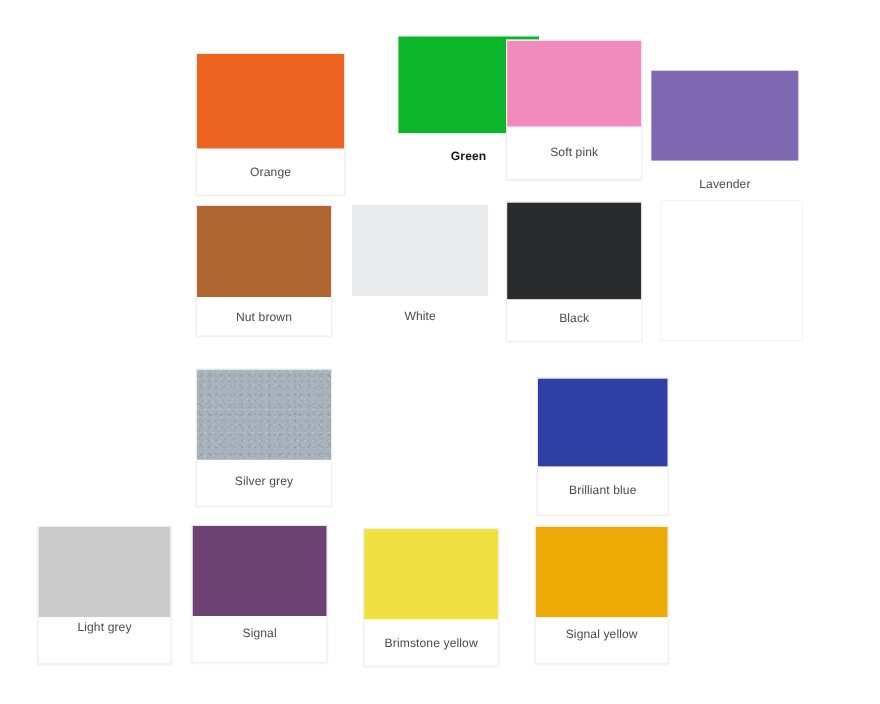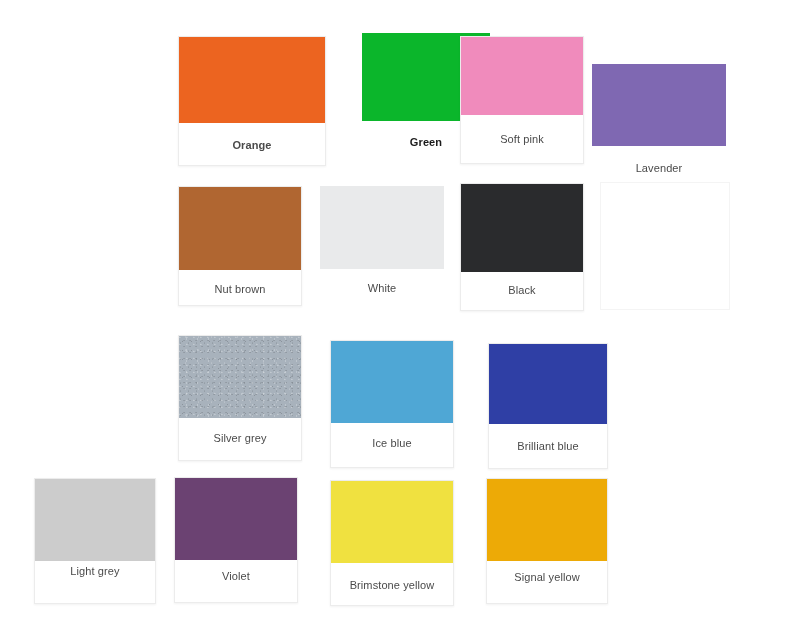--- a/index.html
+++ b/index.html
@@ -77,21 +77,21 @@
       radial-gradient(circle at 86% 76%, rgba(0,0,0,0.25) 0.6px, transparent 0.9px),
       radial-gradient(circle at 52% 8%, rgba(255,255,255,0.40) 0.5px, transparent 0.8px),
       radial-gradient(circle at 22% 88%, rgba(0,0,0,0.22) 0.5px, transparent 0.8px);
     background-size: 7px 7px, 9px 9px, 11px 11px, 6px 6px, 13px 13px, 8px 8px;
   }
 </style>
 </head>
 <body>
 
 <div id="swatch-grid">
-    <div class="swatch-card" style="left: 178px; top: 36px; width: 148px; height: 130px; font-weight: bold;">
+    <div class="swatch-card" style="left: 178px; top: 48px; width: 136px; height: 130px;">
       <div class="swatch-chip" style="height: 86px; background-color: rgb(236, 100, 32);"></div>
       <div class="swatch-label" style="top: 102px;">Orange</div>
     </div>
     <div class="swatch-card no-frame selected" style="left: 322px; top: 33px; width: 128px; height: 122px; margin-left: 40px;">
       <div class="swatch-chip" style="height: 88px; background-color: rgb(11, 182, 43);"></div>
       <div class="swatch-label" style="top: 103px;">Green</div>
     </div>
     <div class="swatch-card" style="left: 460px; top: 36px; width: 124px; height: 128px;">
       <div class="swatch-chip" style="height: 78px; background-color: rgb(240, 139, 188);"></div>
       <div class="swatch-label" style="top: 96px;">Soft pink</div>
@@ -112,35 +112,31 @@
       <div class="swatch-chip" style="height: 88px; background-color: rgb(42, 43, 45);"></div>
       <div class="swatch-label" style="top: 100px;">Black</div>
     </div>
     <div class="swatch-card empty-slot" style="left: 600px; top: 182px; width: 130px; height: 128px;"></div>
     <div class="swatch-card" style="left: 178px; top: 335px; width: 124px; height: 126px;">
       <div class="swatch-chip" style="height: 82px; background-color: rgb(168, 178, 188);">
         <div class="grain"></div>
       </div>
       <div class="swatch-label" style="top: 96px;">Silver grey</div>
     </div>
-    <div class="swatch-card" style="left: 330px; top: 340px; width: 124px; height: 128px;">
-      <div class="swatch-chip" style="height: 82px; background-color: rgb(79, 167, 213);"></div>
-      <div class="swatch-label" style="top: 96px;">Ice blue</div>
-    </div>
     <div class="swatch-card" style="left: 488px; top: 343px; width: 120px; height: 126px;">
       <div class="swatch-chip" style="height: 80px; background-color: rgb(47, 63, 165);"></div>
       <div class="swatch-label" style="top: 96px;">Brilliant blue</div>
     </div>
     <div class="swatch-card" style="left: 34px; top: 478px; width: 122px; height: 126px;">
       <div class="swatch-chip" style="height: 82px;"></div>
       <div class="swatch-label" style="top: 86px;">Light grey</div>
     </div>
     <div class="swatch-card" style="left: 174px; top: 477px; width: 124px; height: 126px;">
       <div class="swatch-chip" style="height: 82px; background-color: rgb(107, 66, 114);"></div>
-      <div class="swatch-label" style="top: 92px;">Violet</div>
+      <div class="swatch-label" style="top: 92px;">Signal</div>
     </div>
     <div class="swatch-card" style="left: 330px; top: 480px; width: 124px; height: 126px;">
       <div class="swatch-chip" style="height: 82px; background-color: rgb(240, 225, 64);"></div>
       <div class="swatch-label" style="top: 98px;">Brimstone yellow</div>
     </div>
     <div class="swatch-card" style="left: 486px; top: 478px; width: 122px; height: 126px;">
       <div class="swatch-chip" style="height: 82px; background-color: rgb(237, 170, 6);"></div>
       <div class="swatch-label" style="top: 92px;">Signal yellow</div>
     </div>
   </div>

